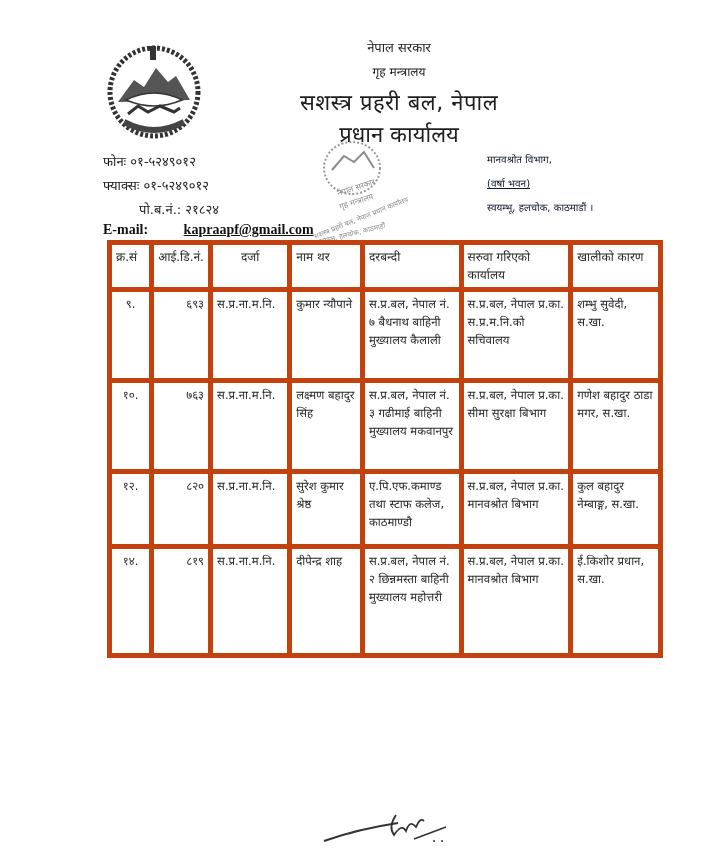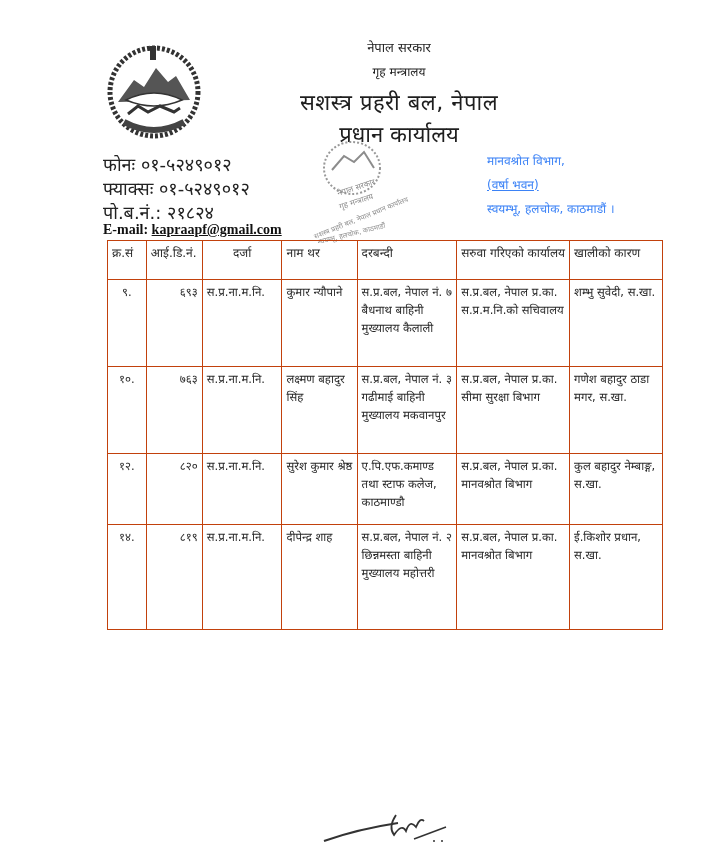--- a/index.html
+++ b/index.html
@@ -8,33 +8,33 @@
     font-family: "DejaVu Sans", sans-serif; color: #222;
   }
   .abs { position: absolute; }
   .emblem { left: 104px; top: 42px; width: 100px; height: 98px; }
   .hdr-line { left: 0; width: 718px; text-align: center; color: #1e1e1e; }
   .gov { top: 38px; font-size: 13px; left: 40px; }
   .ministry { top: 63px; font-size: 12px; left: 40px; }
   .org { top: 86px; font-size: 22px; left: 40px; letter-spacing: 0.5px; }
   .office { top: 118px; font-size: 22px; left: 40px; }
   .seal { left: 282px; top: 128px; width: 150px; height: 115px; opacity: 0.75; }
-  .contact { left: 103px; font-size: 18px; color: #222; }
-  .c1 { top: 152px; } .c2 { top: 176px; } .c3 { top: 200px; }
+  .contact { left: 103px; font-size: 13px; color: #222; }
+  .c1 { top: 152px; } .c2 { top: 176px; } .c3 { top: 200px; margin-left: 36px; }
   .email { left: 103px; top: 222px; font-family: "Liberation Serif", serif; font-weight: bold; font-size: 14px; color: #111; }
-  .email .link { text-decoration: underline; }
-  .addr { left: 487px; font-size: 12px; color: #3b82f6; }
+  .email .link { text-decoration: underline; margin-left: 32px; }
+  .addr { left: 487px; font-size: 10px; color: #0f172a; }
   .a1 { top: 152px; } .a2 { top: 176px; text-decoration: underline; } .a3 { top: 200px; }
 
   table.main {
     position: absolute; left: 107px; top: 240px; width: 556px;
     border-collapse: collapse; font-size: 11.5px; color: #2a2a2a;
   }
   table.main th, table.main td {
-    border: 1px solid #c2410c; vertical-align: top; padding: 3px 4px; line-height: 18px;
+    border: 5px solid #c2410c; vertical-align: top; padding: 3px 4px; line-height: 18px;
   }
   table.main th { font-weight: normal; text-align: left; font-size: 12px; height: 32px; }
   table.main th.center { text-align: center; }
   table.main td.sn { text-align: center; width: 30px; }
   table.main td.id { text-align: right; width: 46px; }
   col.c-sn { width: 36px; } col.c-id { width: 56px; } col.c-rank { width: 80px; }
   col.c-name { width: 76px; } col.c-post { width: 100px; } col.c-trans { width: 114px; } col.c-reason { width: 94px; }
   tr.r1 td { height: 80px; } tr.r2 td { height: 80px; } tr.r3 td { height: 85px; }
   tr.r4 td { height: 64px; } tr.r5 td { height: 80px; } tr.r6 td { height: 98px; margin-top: 39px; }
   .sig { left: 318px; top: 805px; width: 140px; height: 42px; }

